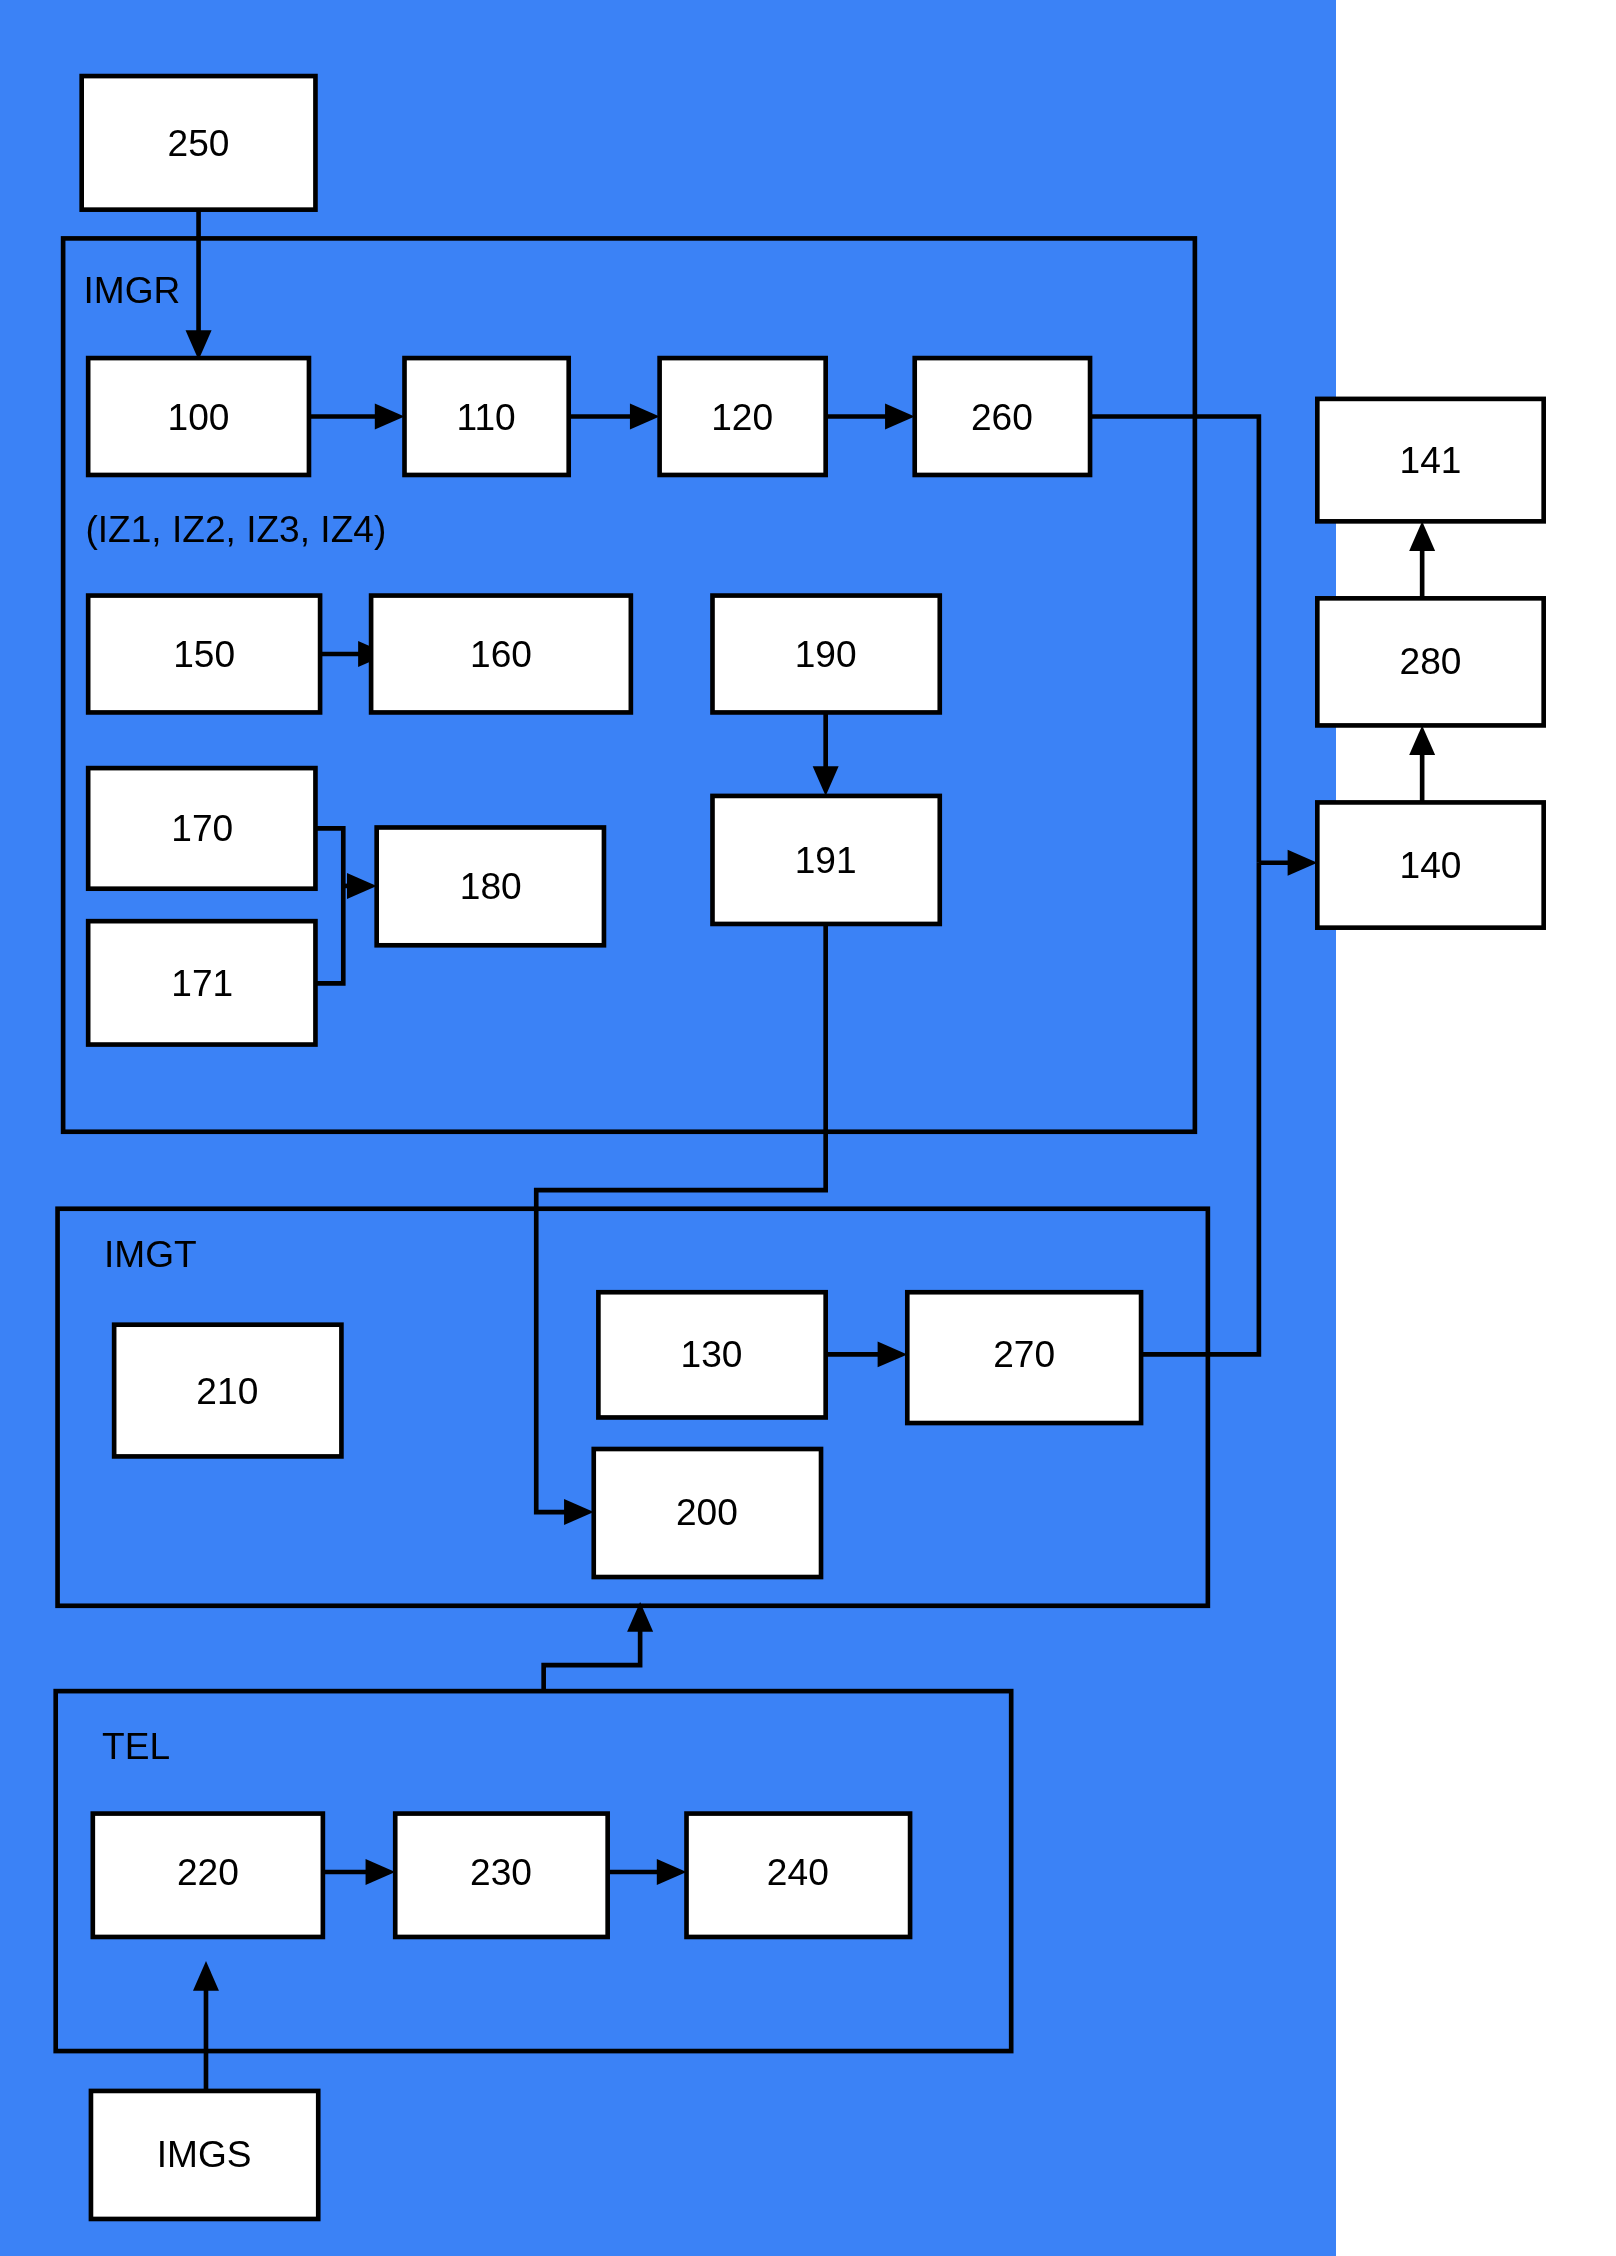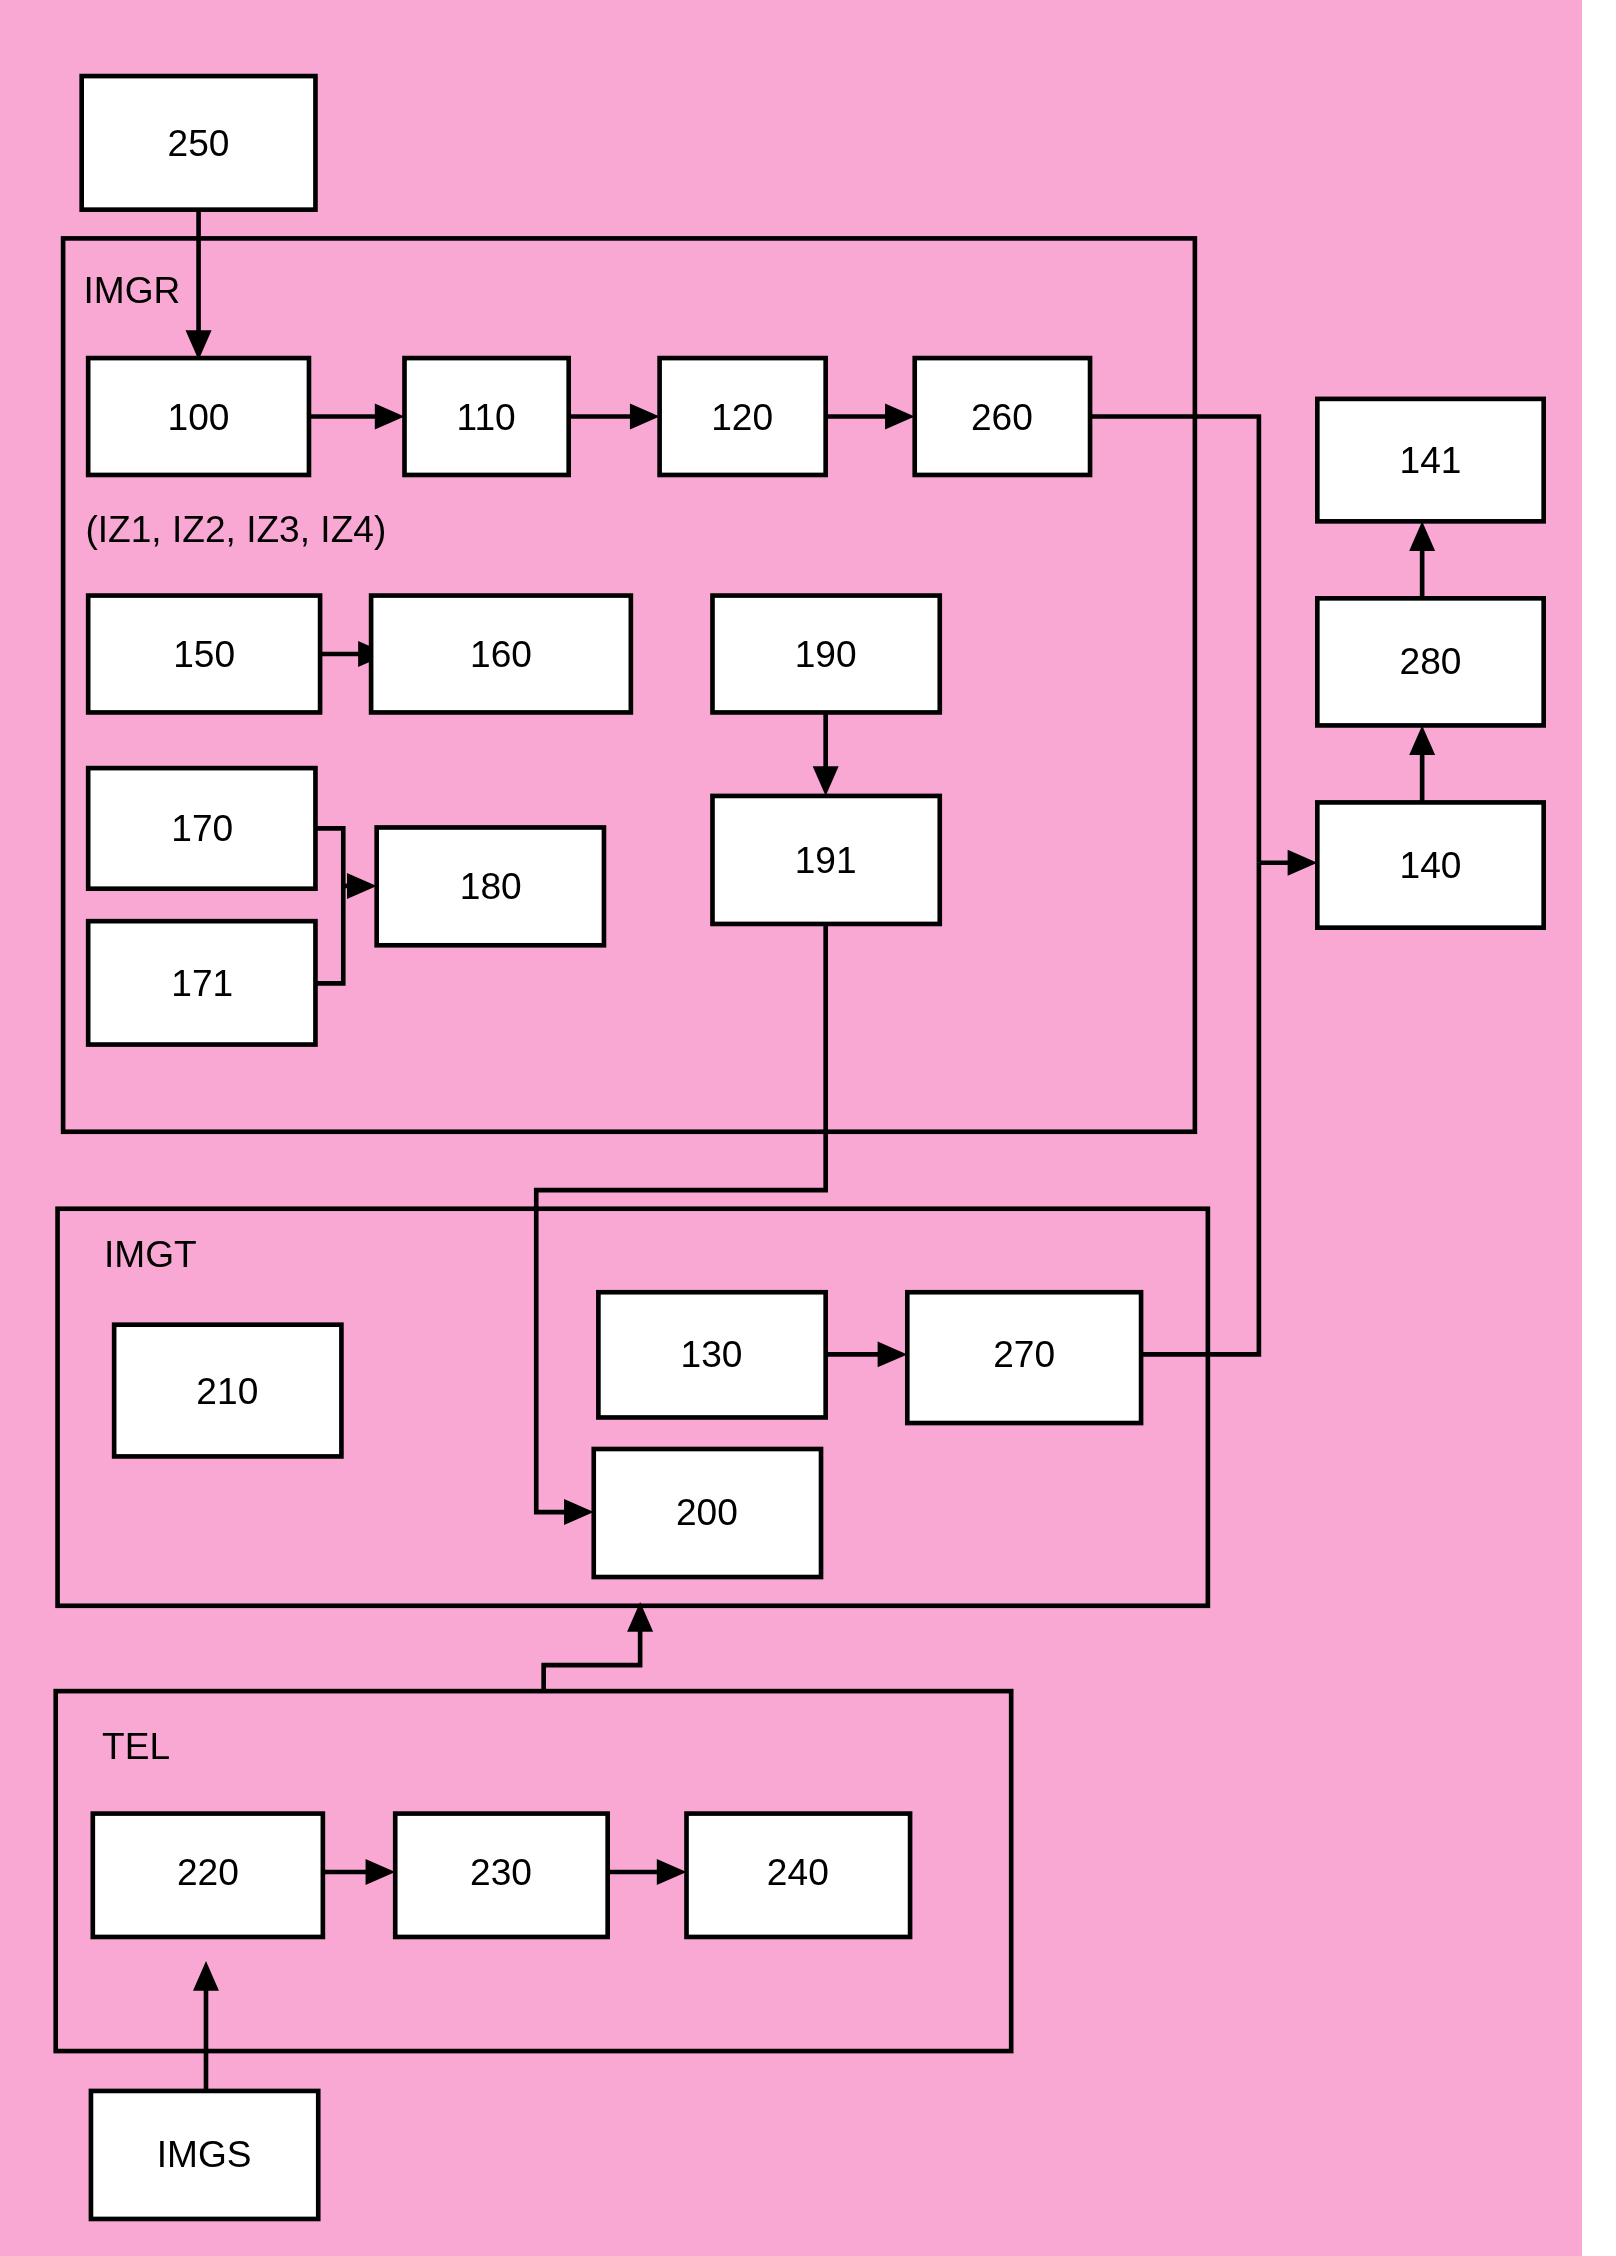--- a/index.html
+++ b/index.html
@@ -2,24 +2,25 @@
 <html style="font-size:15px"><head>
 <meta charset="utf-8">
 <style>
   html, body {
     margin: 0;
     padding: 0;
     background: #ffffff;
   }
   #diagram-root {
     position: relative;
-    width: 1582px;
+    width: 1288px;
     height: 2257px;
-    background: #f9a8d4;
-    font-family: "Liberation Sans", sans-serif;
+    background: #3b82f6;
+    font-family: "Liberation Sans", sans-serif;
+    padding-left: 48px;
   }
   svg#diagram-svg {
     position: absolute;
     top: 0;
     left: 0;
     width: 1617px;
     height: 2257px;
     display: block;
   }
   .box-rect {

